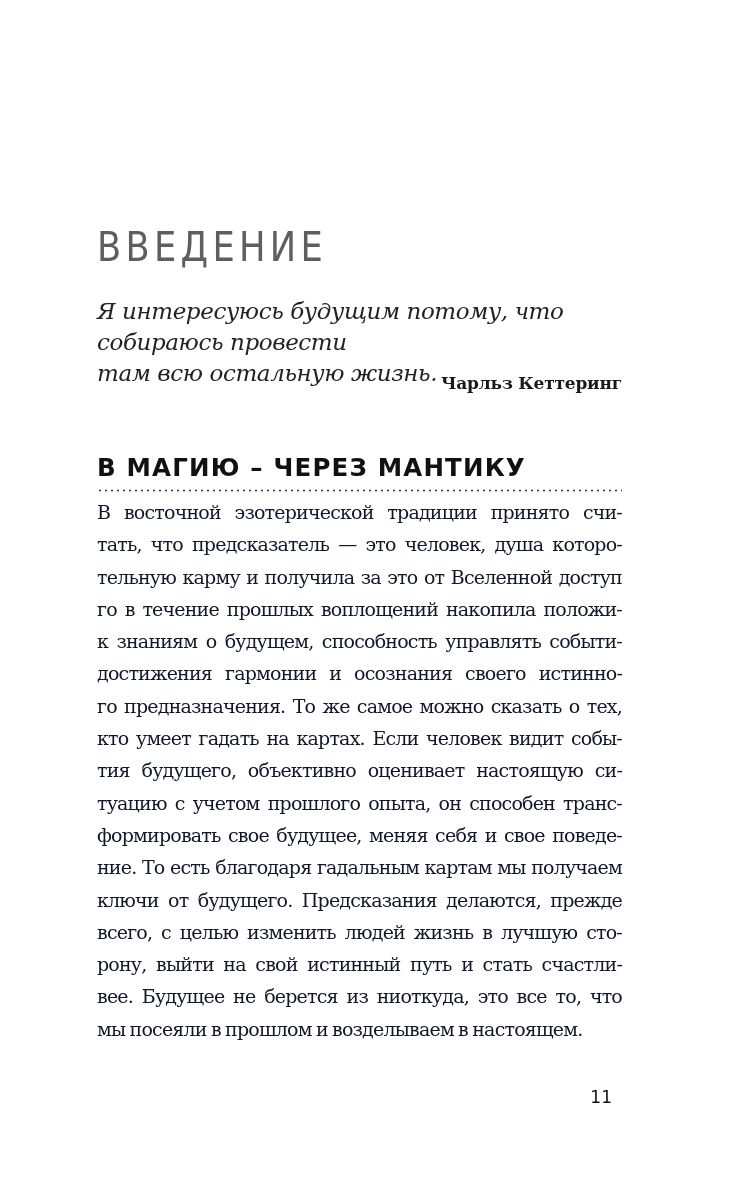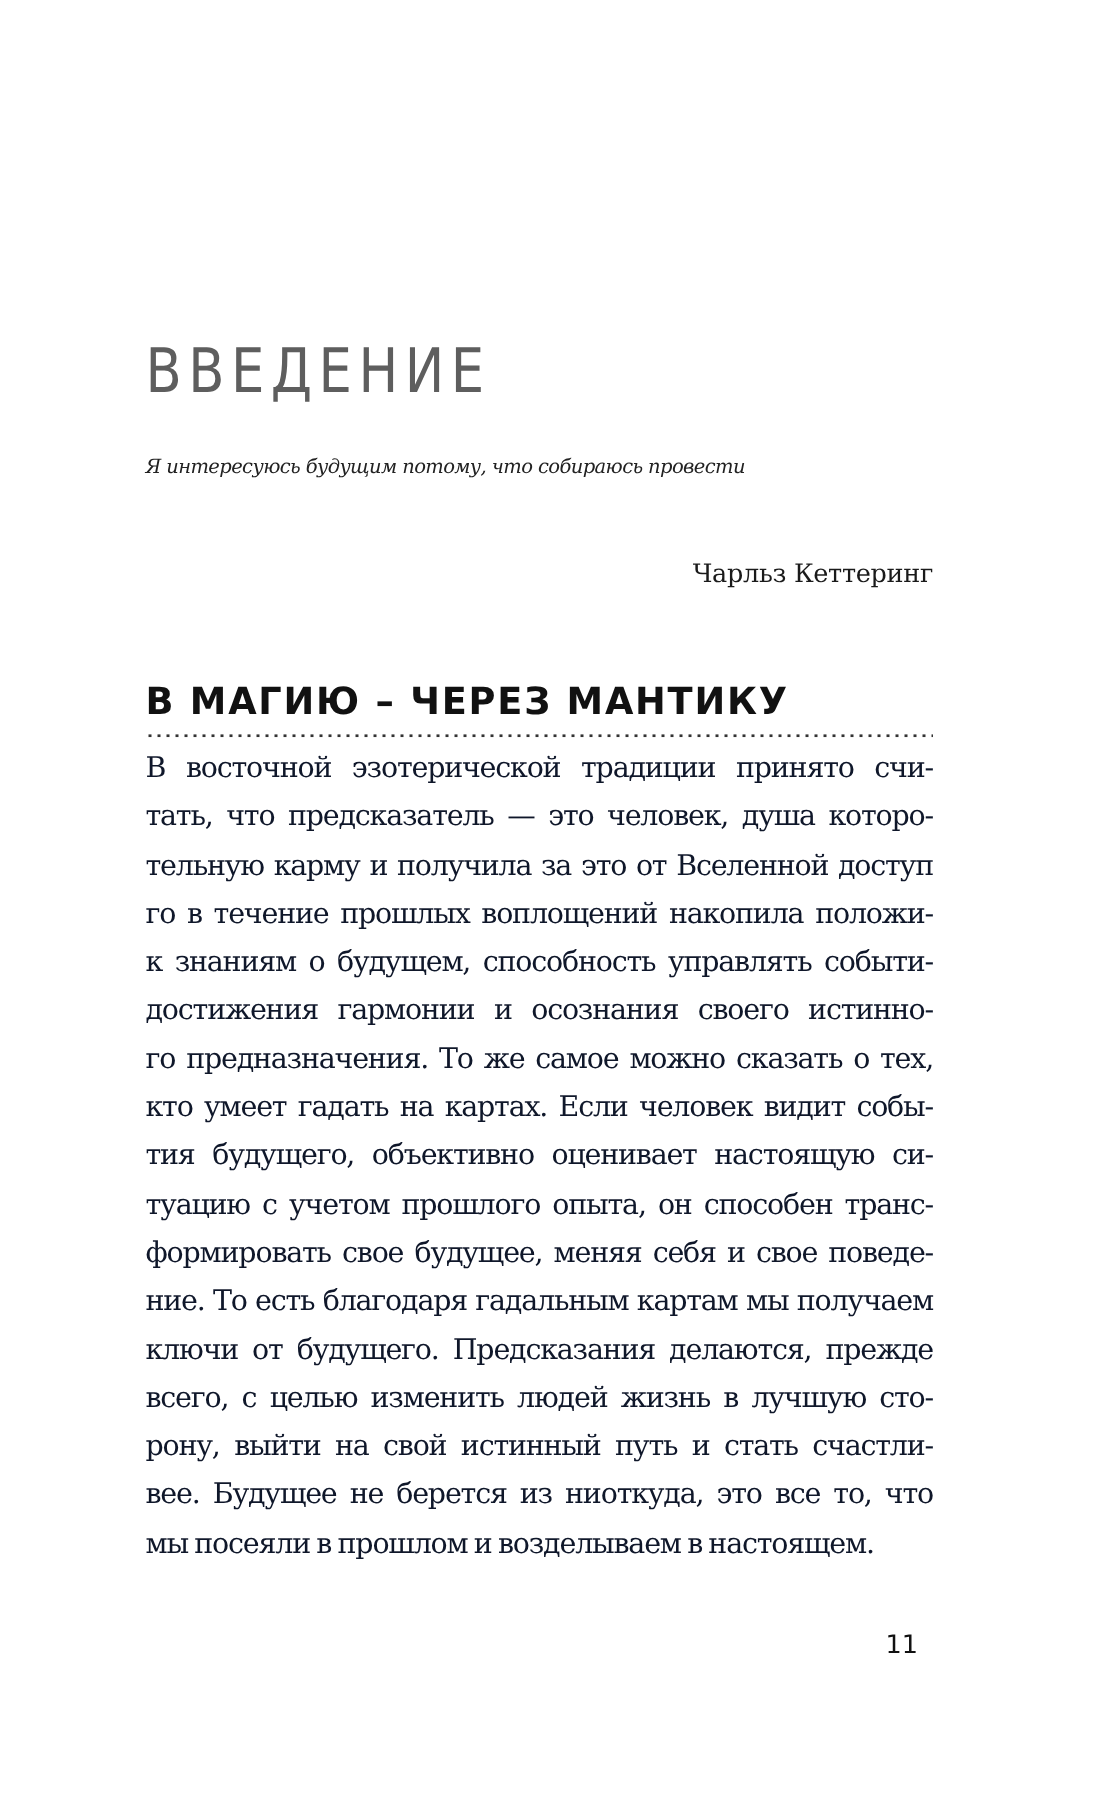--- a/index.html
+++ b/index.html
@@ -34,32 +34,32 @@
       transform: scaleX(0.86);
       transform-origin: left center;
     }
     .epigraph {
       position: absolute;
       top: 296px;
       left: 0;
       width: 525px;
       font-family: "DejaVu Serif", serif;
       font-style: italic;
-      font-size: 13px;
+      font-size: 23px;
       line-height: 31px;
       color: #222;
       margin: 0;
       letter-spacing: -0.4px;
     }
     .epigraph-author {
       position: absolute;
       top: 369px;
       right: 0;
       font-family: "DejaVu Serif", serif;
-      font-weight: normal;
+      font-weight: bold;
       font-size: 17px;
       line-height: 28px;
       color: #1a1a1a;
       letter-spacing: -0.2px;
     }
     .section-heading {
       position: absolute;
       top: 451px;
       left: 0;
       font-family: "DejaVu Sans", sans-serif;
@@ -120,20 +120,21 @@
   </style>
 </head>
 <body>
 
 <div class="page">
 
   <h1 class="chapter-title">ВВЕДЕНИЕ</h1>
 
   <p class="epigraph">
     <span>Я интересуюсь будущим потому, что собираюсь провести</span><br>
+    <span>там всю остальную жизнь.</span>
   </p>
 
   <div class="epigraph-author">Чарльз Кеттеринг</div>
 
   <h2 class="section-heading">В МАГИЮ – ЧЕРЕЗ МАНТИКУ</h2>
 
   <div class="dotted-rule"></div>
 
   <p class="body-text">
     <span class="line">В восточной эзотерической традиции принято счи-</span>

